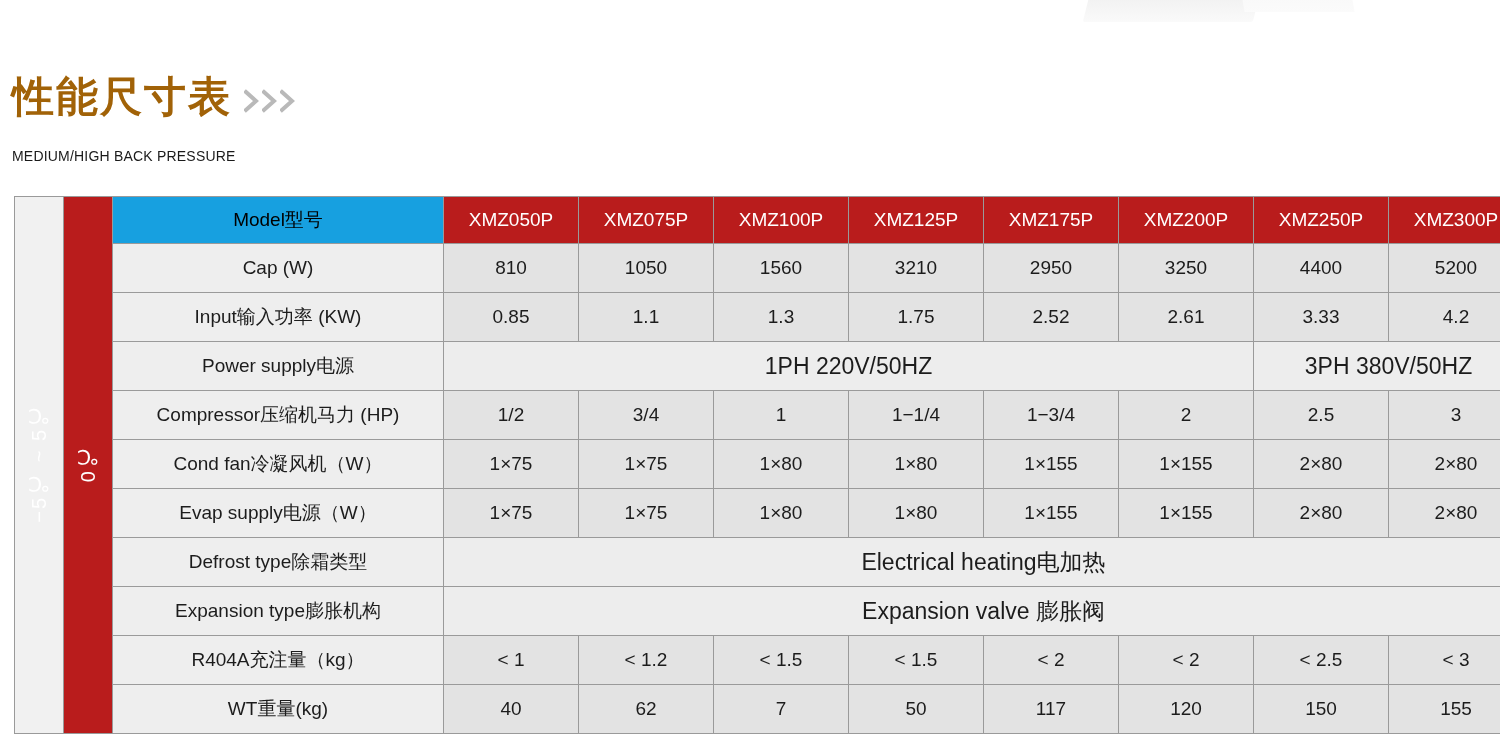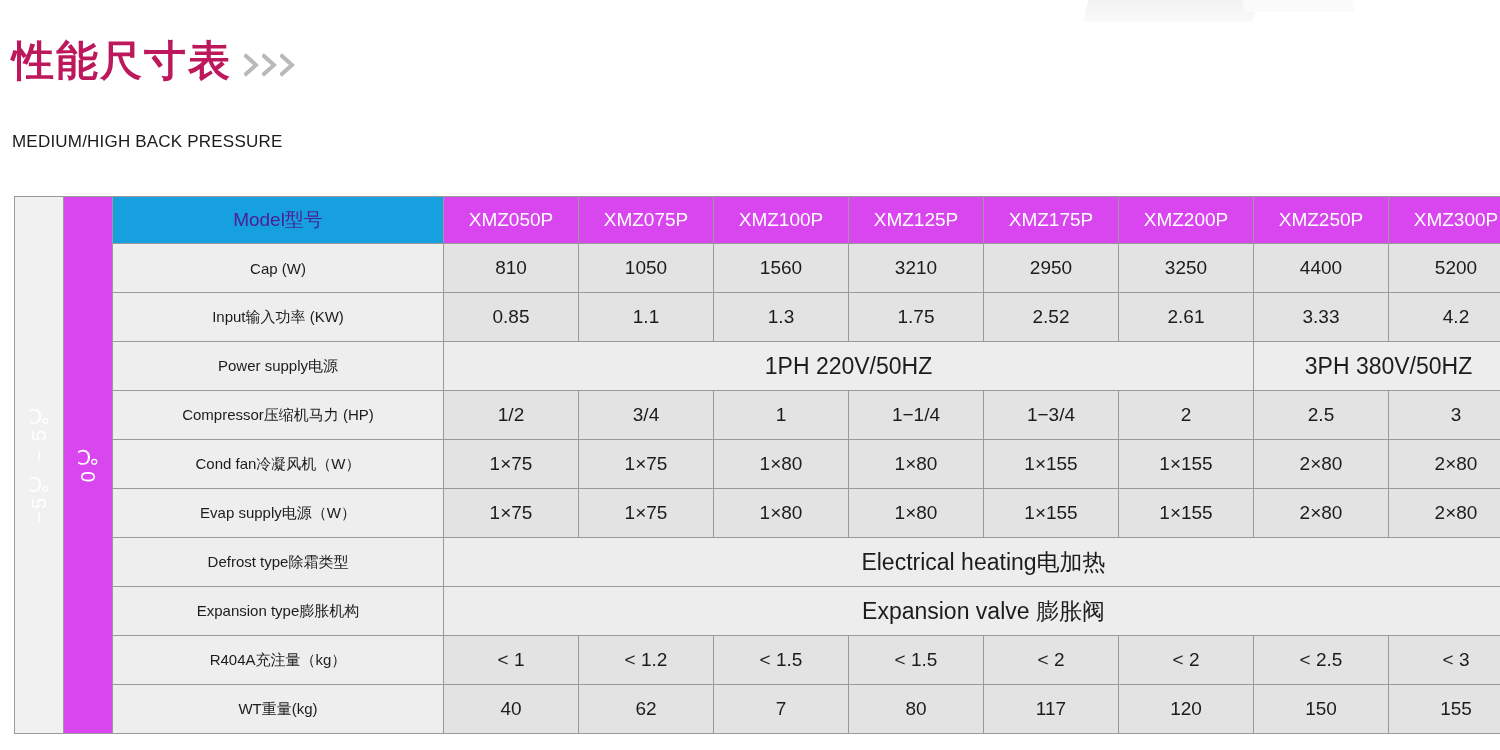--- a/index.html
+++ b/index.html
@@ -43,38 +43,39 @@
   .title-row {
     position: absolute;
     left: 12px;
     top: 40px;
     display: flex;
     align-items: flex-end;
   }
   .title-cn {
     font-size: 42px;
     font-weight: bold;
-    color: #be185d;
+    color: #a16207;
     letter-spacing: 2px;
     line-height: 1;
     font-family: Liberation Sans, sans-serif;
+    margin-top: 36px;
   }
   .title-chevrons {
     margin-left: 12px;
     margin-bottom: 4px;
     display: flex;
     gap: 2px;
   }
   .title-chevrons svg { display: block; }
 
   .subtitle {
     position: absolute;
     left: 12px;
-    top: 132px;
-    font-size: 17px;
+    top: 148px;
+    font-size: 14px;
     color: #1a1a1a;
     letter-spacing: 0.2px;
     font-family: "Liberation Sans", sans-serif;
   }
 
   
   .table-wrap {
     position: absolute;
     left: 14px;
     top: 196px;
@@ -110,38 +111,38 @@
     letter-spacing: 2px;
     white-space: nowrap;
   }
   td.vert.lightest { background: #f1f1f1; }
 
   td.rowlabel {
     width: 330px;
     text-align: left;
     padding-left: 14px;
     background: #eeeeee;
-    font-size: 15px;
+    font-size: 19px;
     white-space: nowrap;
   }
   td.rowlabel.center {
     text-align: center;
     padding-left: 0;
   }
 
   tr.header td {
-    background: #d946ef;
+    background: #b91c1c;
     color: #ffffff;
     font-size: 19px;
     font-weight: normal;
     height: 46px;
   }
   tr.header td.rowlabel {
     background: #17a0e0;
-    color: #4c1d95;
+    color: #000000;
     text-align: center;
     padding-left: 0;
   }
 
   td.val {
     background: #e3e3e3;
     width: 134px;
     font-size: 19px;
   }
   td.span { background: #ededed; font-size: 23px; }
@@ -266,21 +267,21 @@
             <td class="val nowrap">&lt; 2</td>
             <td class="val nowrap">&lt; 2</td>
             <td class="val nowrap">&lt; 2.5</td>
             <td class="val nowrap">&lt; 3</td>
           </tr>
           <tr>
             <td class="rowlabel">WT重量(kg)</td>
             <td class="val nowrap">40</td>
             <td class="val nowrap">62</td>
             <td class="val nowrap">7</td>
-            <td class="val nowrap">80</td>
+            <td class="val nowrap">50</td>
             <td class="val nowrap">117</td>
             <td class="val nowrap">120</td>
             <td class="val nowrap">150</td>
             <td class="val nowrap">155</td>
           </tr>
         </tbody>
     </table>
   </div>
 
 </div>

